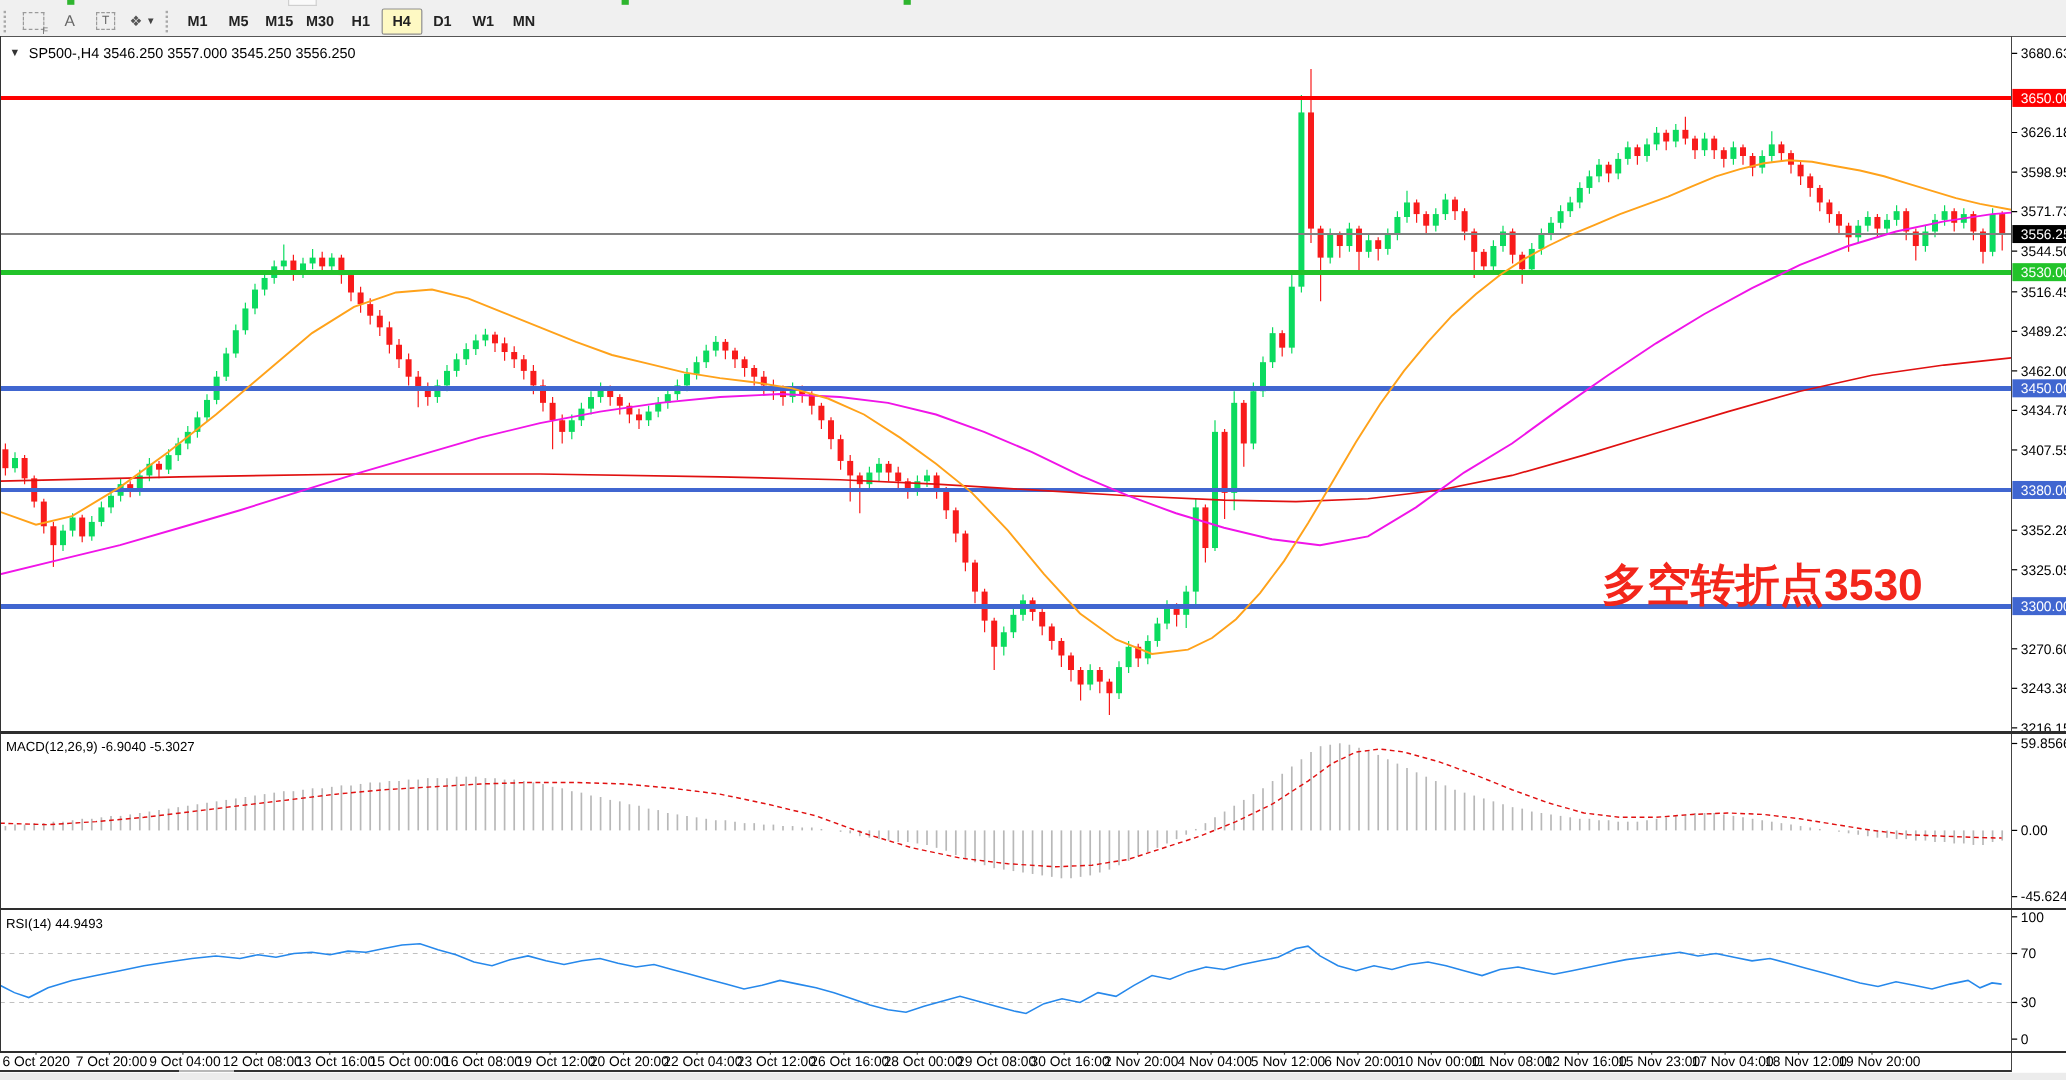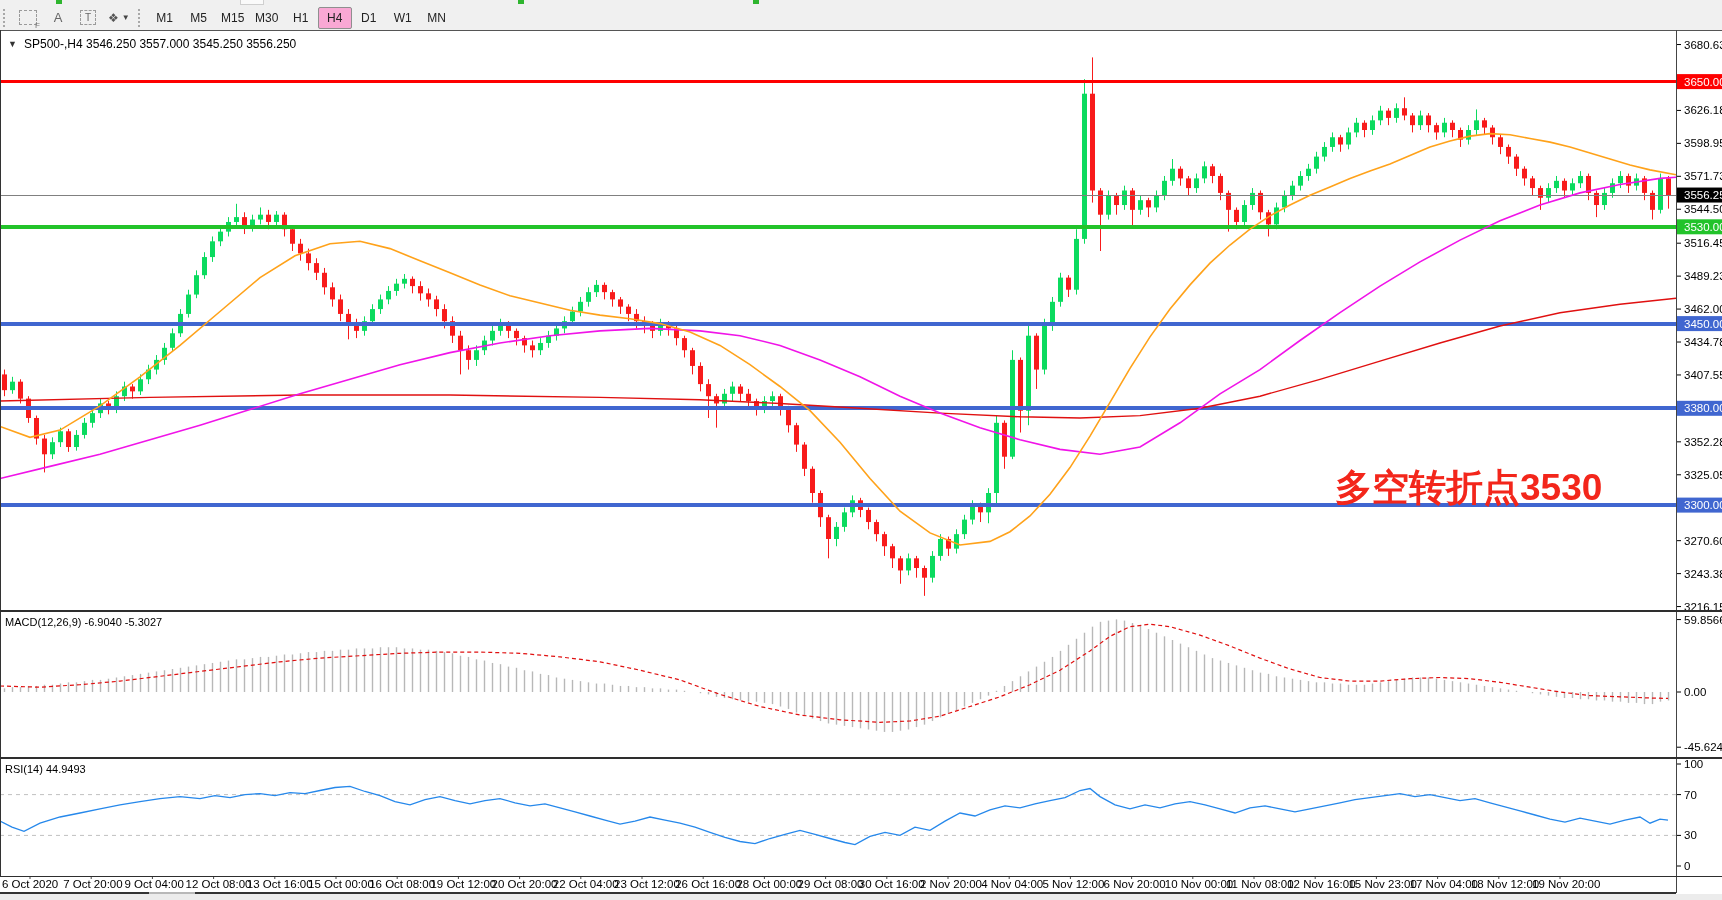--- a/index.html
+++ b/index.html
@@ -6,22 +6,22 @@
   #app{position:relative;width:1722px;height:900px;background:#fff;overflow:hidden;}
   
   #top-strip{position:absolute;left:0;top:0;width:1722px;height:5px;background:#f0f0f0;border-bottom:1px solid #e2e2e2;}
   .mini-green{position:absolute;top:0;width:6px;height:4px;background:#2eb52e;}
   .mini-btn{position:absolute;top:0;width:22px;height:4px;background:#fafafa;border:1px solid #cfcfcf;border-top:none;}
   
   #toolbar{position:absolute;left:0;top:5px;width:1722px;height:25px;background:#f0f0f0;display:flex;align-items:center;border-bottom:1px solid #cfcfcf;}
   .grip{width:3px;height:18px;border-left:2px dotted #a8a8a8;margin:0 5px 0 3px;}
   .tbtn{height:20px;min-width:20px;padding:0 4px;display:flex;align-items:center;justify-content:center;
         font-size:12px;color:#444;cursor:pointer;border:1px solid transparent;border-radius:2px;}
-  .tf{font-size:12px;color:#222;min-width:24px;}
-  .tf.active{border:1px solid #8f8f8f;background:#f9a8d4;}
+  .tf{font-size:12px;color:#222;min-width:24px;font-weight:bold;}
+  .tf.active{border:1px solid #8f8f8f;background:#fef9c3;}
   .icon-marquee{width:16px;height:13px;border:1px dashed #9a9a9a;position:relative;}
   .icon-marquee .f{position:absolute;right:-4px;bottom:-6px;font-size:8px;color:#777;}
   .icon-tbox{width:14px;height:13px;border:1px dashed #9a9a9a;font-size:10px;color:#666;display:flex;align-items:center;justify-content:center;}
   .letterA{font-size:13px;color:#666;}
   .arrows-glyph{font-size:12px;color:#555;}
   .caret{font-size:8px;color:#444;margin-left:3px;}
   
   #chart-wrap{position:absolute;left:0;top:30px;width:1722px;height:864px;background:#fff;}
   svg text{font-family:"Liberation Sans",sans-serif;}
   #bottom-strip{position:absolute;left:0;top:894px;width:1722px;height:6px;background:#ececec;}

